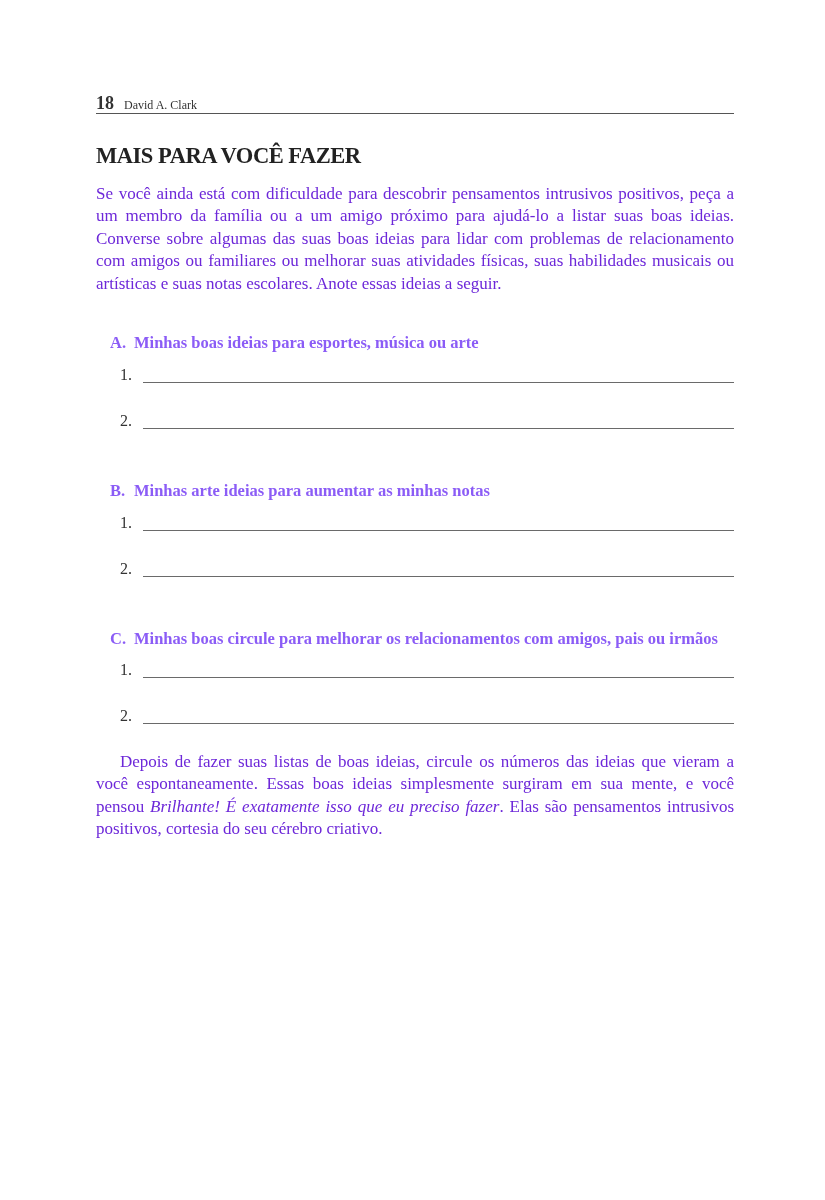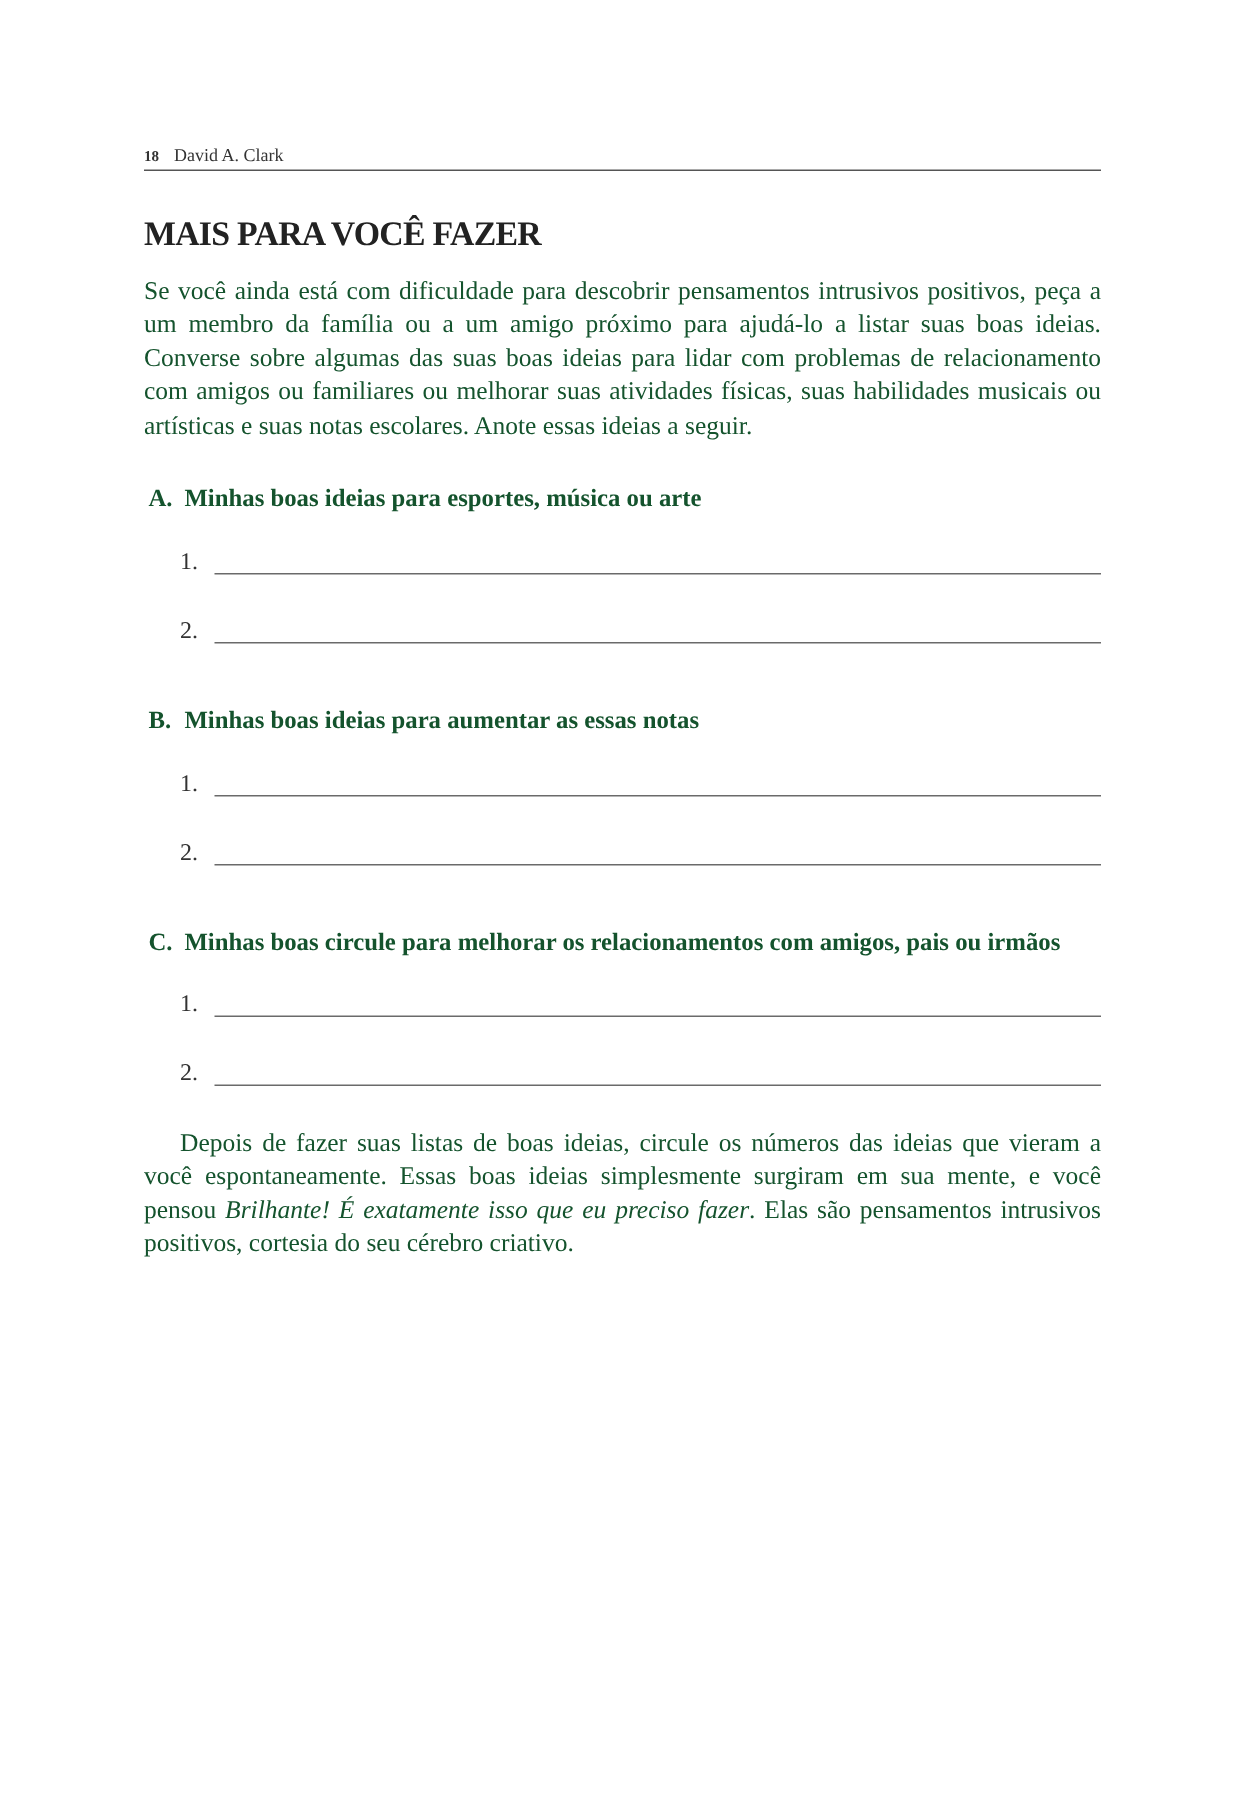--- a/index.html
+++ b/index.html
@@ -29,21 +29,21 @@
       height: 18px;
       border-bottom: 1.5px solid #555555;
       font-size: 12px;
       line-height: 16px;
       font-family: "Liberation Serif", serif;
       color: #333;
     }
     .running-header .page-num {
       font-weight: bold;
       margin-right: 10px;
-      font-size: 10px;
+      font-size: 18px;
     }
     .section-title {
       position: absolute;
       top: 143px;
       left: 0;
       margin: 0;
       font-size: 23px;
       font-weight: bold;
       letter-spacing: -0.5px;
       font-family: "Liberation Serif", serif;
@@ -53,33 +53,33 @@
     }
     .paragraph {
       position: absolute;
       left: 0;
       width: 638px;
       margin: 0;
       font-family: "Liberation Serif", serif;
       font-size: 17px;
       line-height: 22.4px;
       text-align: justify;
-      color: #14532d;
+      color: #6d28d9;
     }
     .intro { top: 183px; }
     .closing { top: 751px; text-indent: 24px; }
     .closing em { font-style: italic; margin-top: 40px; }
     .item-heading {
       position: absolute;
       left: 0;
-      margin: 3px;
+      margin: 14px;
       font-family: "Liberation Serif", serif;
       font-size: 16.5px;
       font-weight: bold;
-      color: #14532d;
+      color: #8b5cf6;
       white-space: nowrap;
     }
     .item-heading .letter {
       display: inline-block;
       width: 24px;
     }
     .blank-row {
       position: absolute;
       left: 24px;
       width: 614px;
@@ -121,21 +121,21 @@
   <div class="blank-row" style="top:366px;">
     <span class="num">1.</span>
     <span class="line"></span>
   </div>
   <div class="blank-row" style="top:412px;">
     <span class="num">2.</span>
     <span class="line"></span>
   </div>
 
   <div class="item-heading" style="top:467px;">
-    <span class="letter">B.</span><span>Minhas boas ideias para aumentar as essas notas</span>
+    <span class="letter">B.</span><span>Minhas arte ideias para aumentar as minhas notas</span>
   </div>
   <div class="blank-row" style="top:514px;">
     <span class="num">1.</span>
     <span class="line"></span>
   </div>
   <div class="blank-row" style="top:560px;">
     <span class="num">2.</span>
     <span class="line"></span>
   </div>
 

